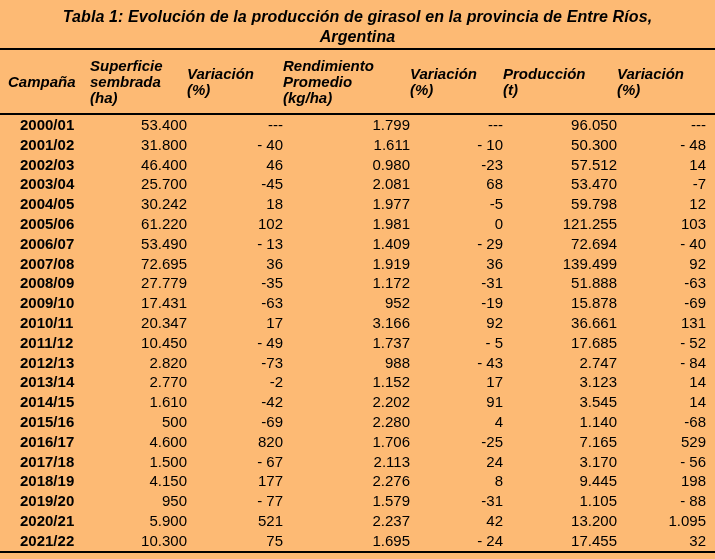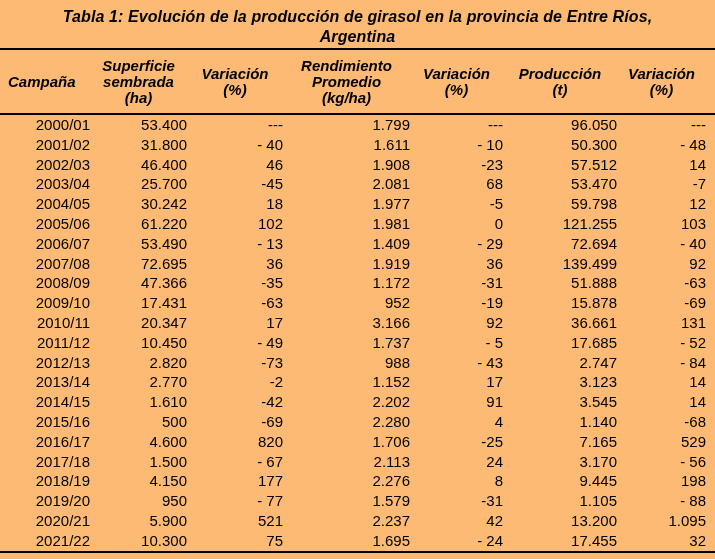--- a/index.html
+++ b/index.html
@@ -35,39 +35,40 @@
   thead tr {
     border-bottom: 2px solid #000000;
   }
   th {
     font-weight: bold;
     font-style: italic;
     font-size: 15px;
     line-height: 16px;
     white-space: pre-line;
     vertical-align: middle;
-    text-align: center;
+    text-align: left;
     height: 63px;
     padding: 0;
   }
   th.c0 {
     text-align: left;
     padding-left: 8px;
     margin-top: 8px;
   }
   td {
     font-size: 15px;
     line-height: 19.8px;
     padding: 0;
     white-space: nowrap;
     vertical-align: middle;
   }
   td.c0 {
-    text-align: right;
+    text-align: left;
     padding-left: 20px;
+    font-weight: bold;
   }
   td.num {
     text-align: right;
   }
   td.c6, th.c6 {
     padding-right: 9px;
   }
 </style>
 </head>
 <body>
@@ -122,21 +123,21 @@
           <td class="c2 num">- 40</td>
           <td class="c3 num">1.611</td>
           <td class="c4 num">- 10</td>
           <td class="c5 num">50.300</td>
           <td class="c6 num">- 48</td>
         </tr>
         <tr>
           <td class="c0">2002/03</td>
           <td class="c1 num">46.400</td>
           <td class="c2 num">46</td>
-          <td class="c3 num">1.908</td>
+          <td class="c3 num">0.980</td>
           <td class="c4 num">-23</td>
           <td class="c5 num">57.512</td>
           <td class="c6 num">14</td>
         </tr>
         <tr>
           <td class="c0">2003/04</td>
           <td class="c1 num">25.700</td>
           <td class="c2 num">-45</td>
           <td class="c3 num">2.081</td>
           <td class="c4 num">68</td>
@@ -174,21 +175,21 @@
           <td class="c0">2007/08</td>
           <td class="c1 num">72.695</td>
           <td class="c2 num">36</td>
           <td class="c3 num">1.919</td>
           <td class="c4 num">36</td>
           <td class="c5 num">139.499</td>
           <td class="c6 num">92</td>
         </tr>
         <tr>
           <td class="c0">2008/09</td>
-          <td class="c1 num">47.366</td>
+          <td class="c1 num">27.779</td>
           <td class="c2 num">-35</td>
           <td class="c3 num">1.172</td>
           <td class="c4 num">-31</td>
           <td class="c5 num">51.888</td>
           <td class="c6 num">-63</td>
         </tr>
         <tr>
           <td class="c0">2009/10</td>
           <td class="c1 num">17.431</td>
           <td class="c2 num">-63</td>

